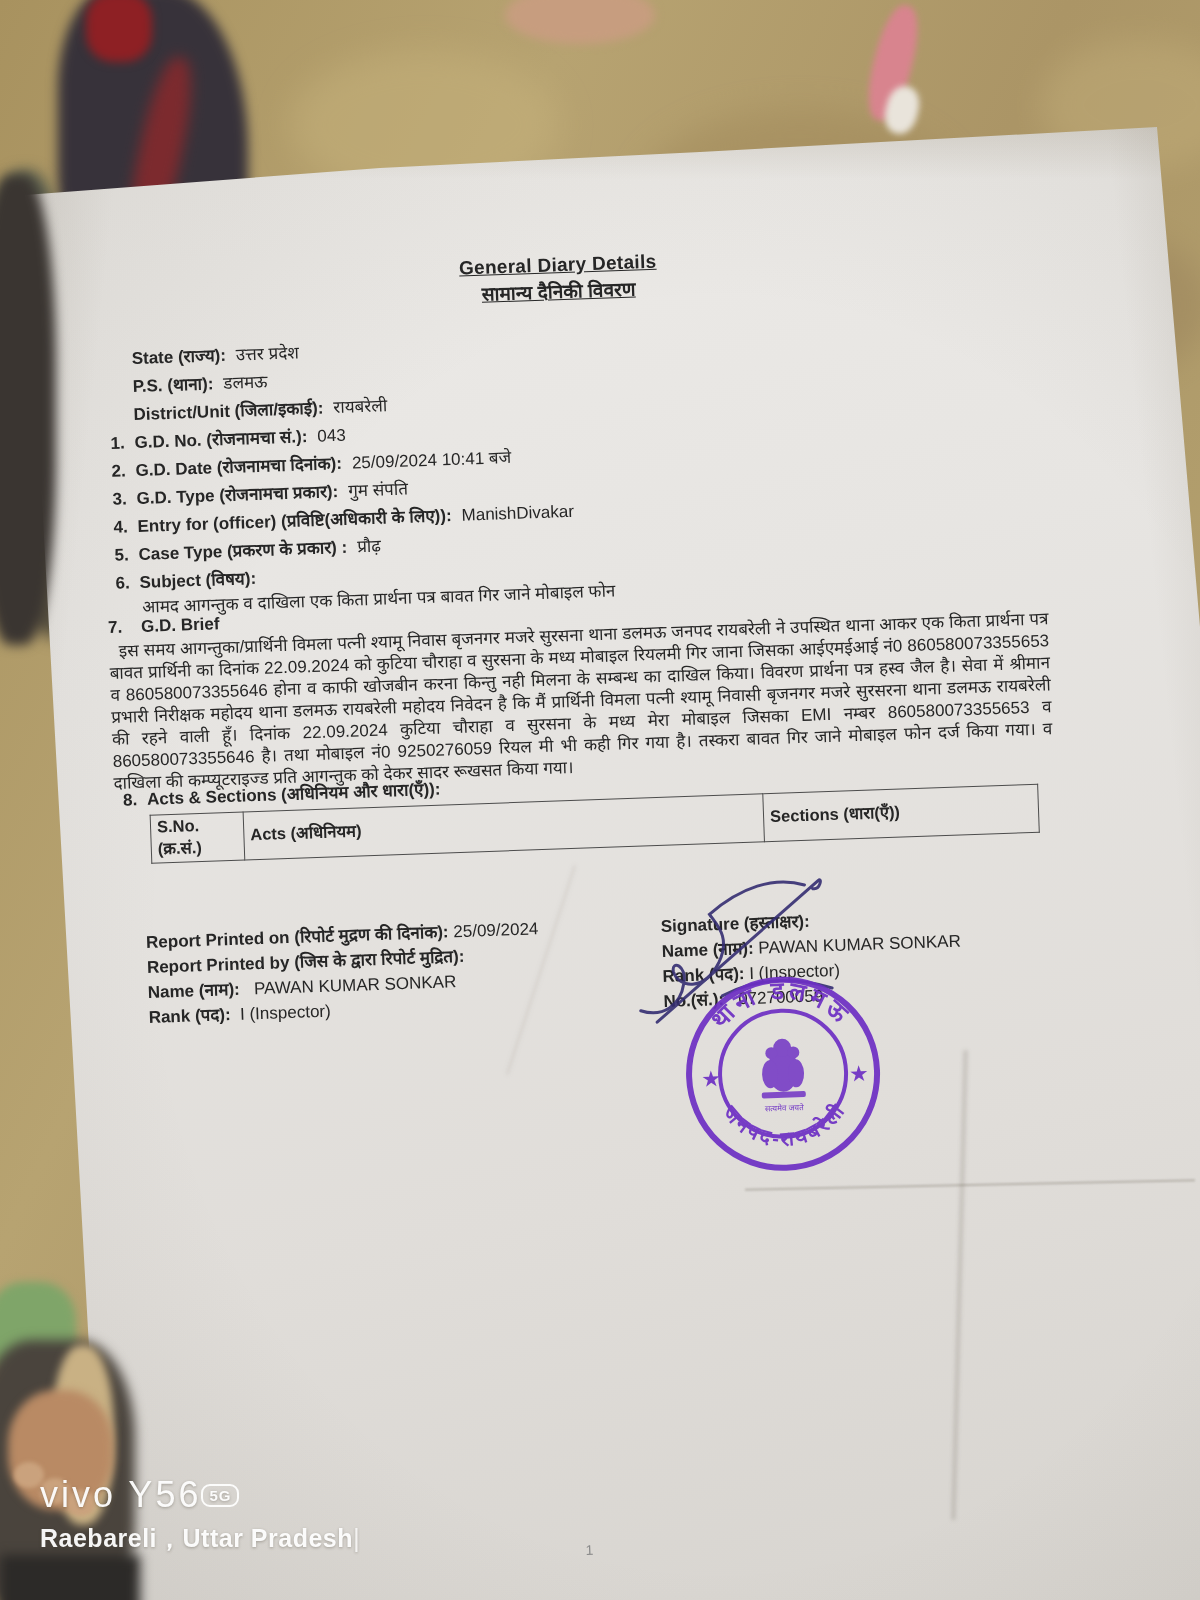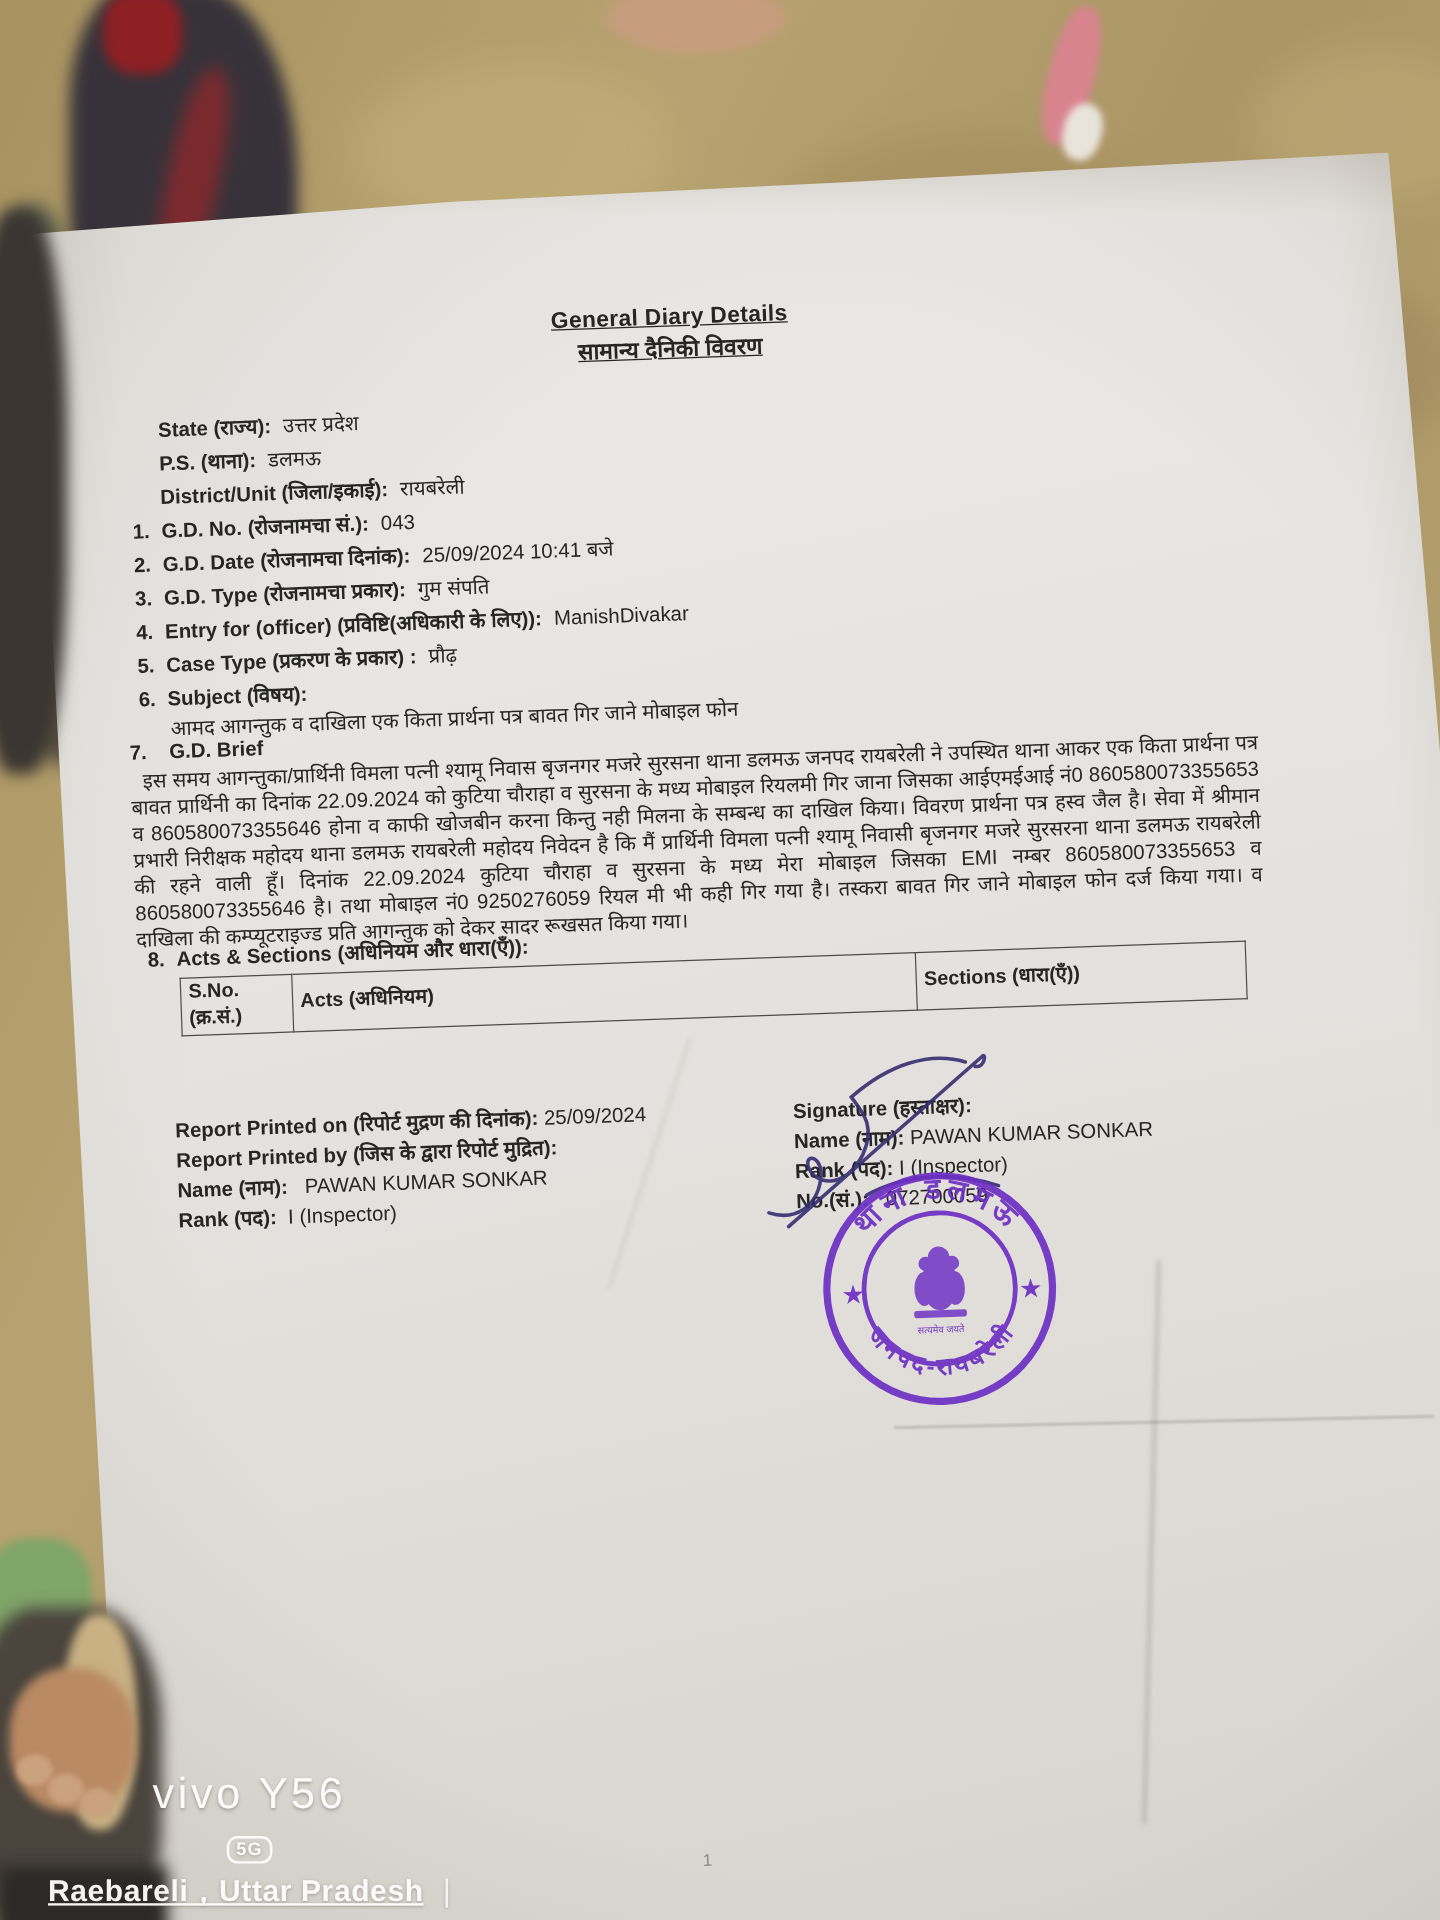--- a/index.html
+++ b/index.html
@@ -50,25 +50,25 @@
   .printed{position:absolute;left:140px;top:796px;}
   .pline{height:25px;white-space:nowrap;}
   .plabel{font-weight:bold;}
   .sig-block{position:absolute;left:655px;top:798px;}
   .sig-svg{position:absolute;left:618px;top:752px;z-index:4;}
   .stamp{position:absolute;left:672px;top:860px;z-index:4;opacity:.92;}
   .pagenum{position:absolute;left:558px;top:1420px;font-size:14px;color:#8a8a8a;}
   
   .wm{position:absolute;left:40px;top:1474px;z-index:6;color:rgba(255,255,255,.95);
     text-shadow:0 1px 3px rgba(60,55,40,.35);}
-  .wm-line1{display:flex;align-items:center;gap:14px;flex-direction:column;}
+  .wm-line1{display:flex;align-items:center;}
   .wm-device{font-size:36px;letter-spacing:3px;font-weight:400;}
   .wm-badge{border:2.5px solid rgba(255,255,255,.92);border-radius:9px;font-size:15px;
     font-weight:bold;padding:1px 6px;letter-spacing:1px;}
-  .wm-line2{display:flex;align-items:center;gap:16px;margin-top:6px;text-decoration:underline;}
+  .wm-line2{display:flex;align-items:center;margin-top:6px;}
   .wm-loc{font-size:25px;font-weight:bold;letter-spacing:.5px;}
   .wm-div{font-size:26px;font-weight:300;opacity:.8;}
   .wm-dt{font-size:33px;font-weight:300;letter-spacing:3px;}
   
   .bag1{left:58px;top:-12px;width:190px;height:360px;background:#37323a;border-radius:28% 45% 40% 50%;filter:blur(6px);}
   .bag2{left:-18px;top:240px;width:210px;height:400px;background:#554e3e;border-radius:45% 35% 50% 40%;filter:blur(8px);}
   .bag-red1{left:86px;top:-8px;width:66px;height:70px;background:#8e2024;border-radius:40%;filter:blur(5px);}
   .bag-red2{left:140px;top:55px;width:42px;height:190px;background:#7c2a2e;border-radius:45%;filter:blur(7px);transform:rotate(12deg);}
   .bag-green{left:-15px;top:170px;width:80px;height:230px;background:#5d6150;border-radius:45%;filter:blur(7px);}
   .feet-top{left:505px;top:-14px;width:150px;height:58px;background:#c79d7f;border-radius:50%;filter:blur(5px);}

